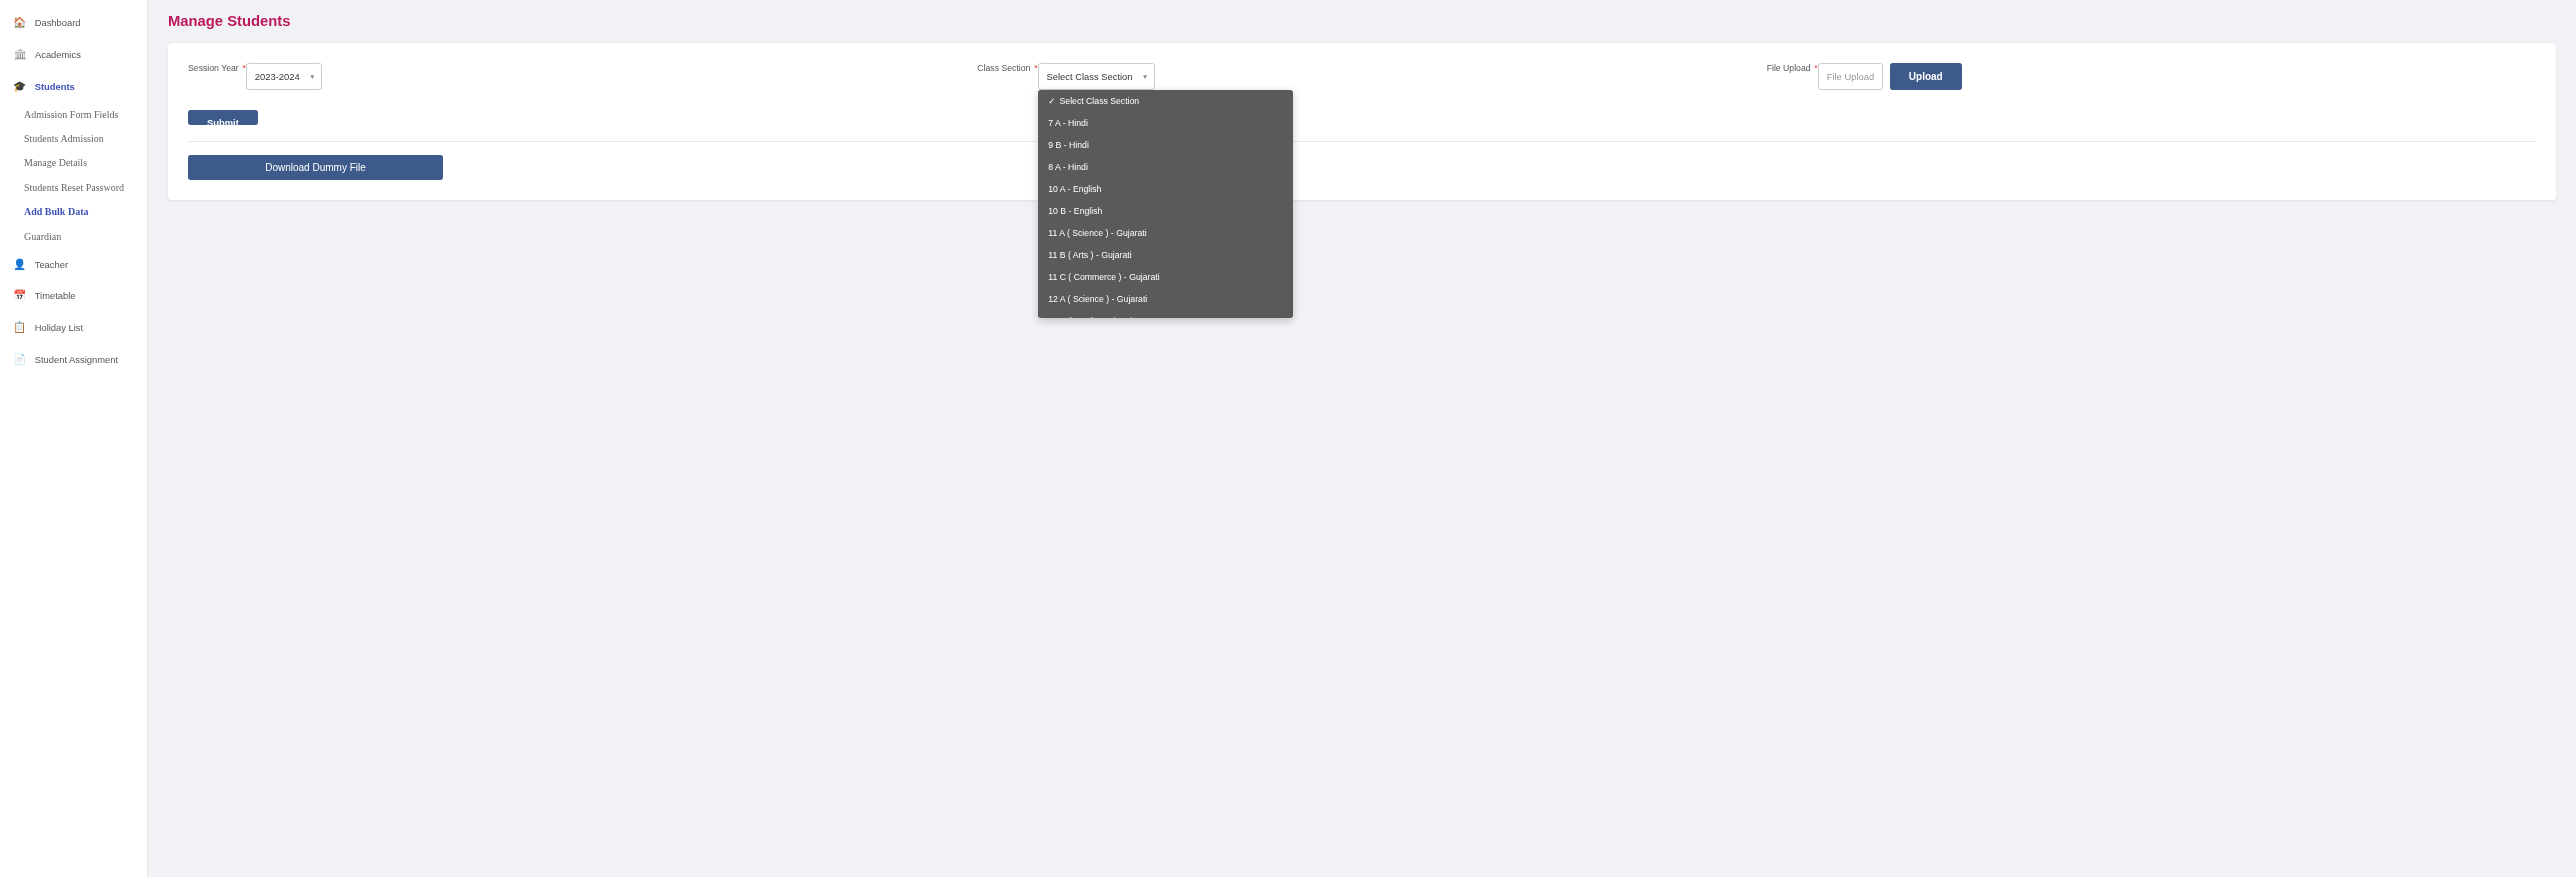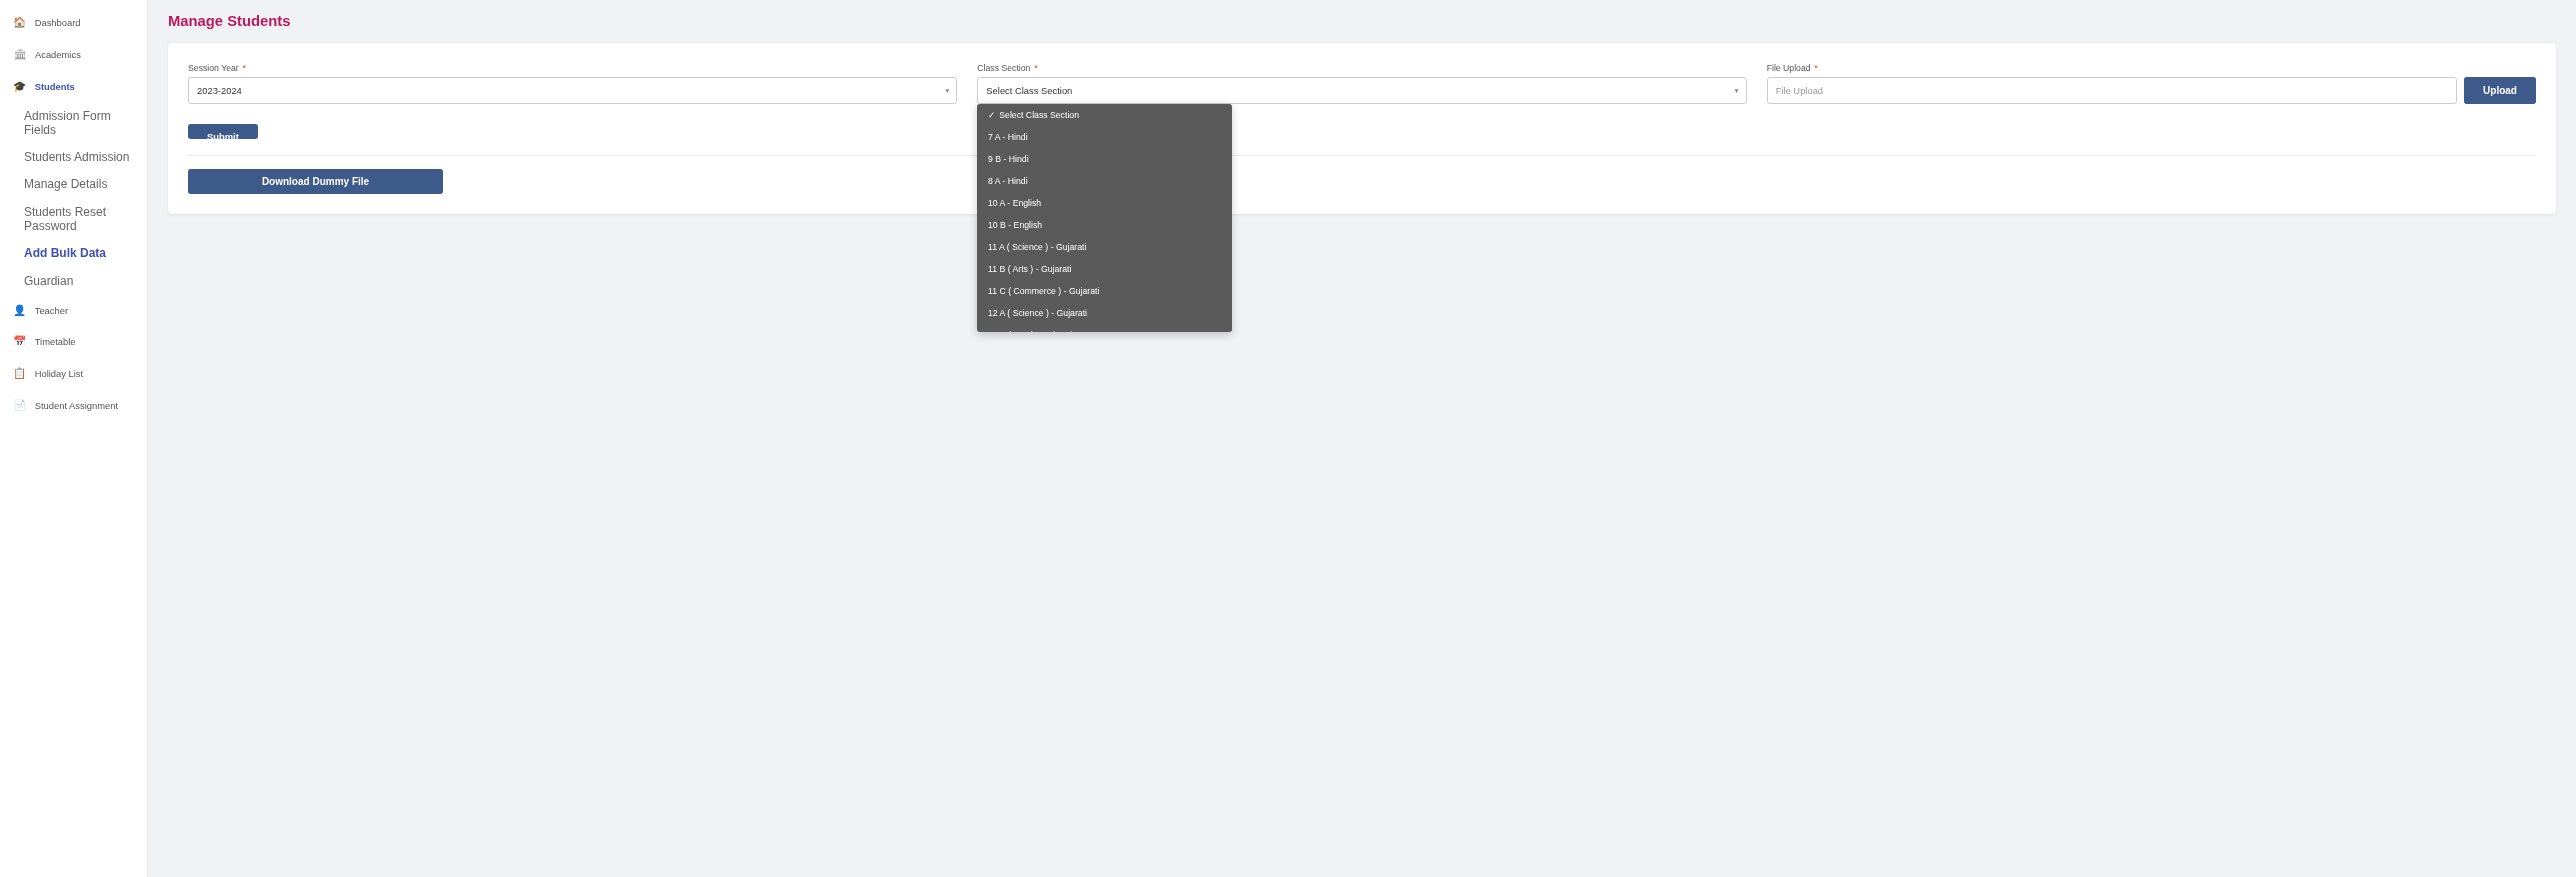--- a/index.html
+++ b/index.html
@@ -36,21 +36,22 @@
       margin-right: 8px;
       font-size: 10.7px;
       color: #888;
     }
     .sidebar-item.active .icon { color: #3f51b5; }
 
     .sidebar-sub-item {
       padding: 6.7px 13.4px 6.7px 24px;
       cursor: pointer;
       color: #666;
-      font-size: 12px;
+      font-size: 10px;
+      font-family: Liberation Serif, serif;
     }
     .sidebar-sub-item.active-sub { color: #3f51b5; font-weight: 600; }
 
     
     .main {
       flex: 1;
       padding: 13.4px 20px;
       background: #f0f2f5;
     }
 
@@ -70,21 +71,21 @@
 
     .form-row {
       display: flex;
       gap: 20px;
       margin-bottom: 13.4px;
       align-items: flex-end;
     }
 
     .form-group {
       display: flex;
-      flex-direction: column;
+      flex-direction: row;
       flex: 1;
     }
 
     .form-group label {
       font-size: 8.7px;
       color: #555;
       margin-bottom: 4px;
       font-weight: 500;
     }
 
@@ -154,21 +155,21 @@
       margin: 13.4px 0;
     }
 
     .btn-download {
       background: #3d5a8a;
       color: #fff;
       border: none;
       border-radius: 2.7px;
       padding: 6.7px 0;
       font-size: 10px;
-      font-weight: 700;
+      font-weight: 400;
       cursor: pointer;
       width: 255px;
       display: block;
     }
 
     .note-text {
       font-size: 8.7px;
       color: #555;
       margin-top: 6.7px;
     }

